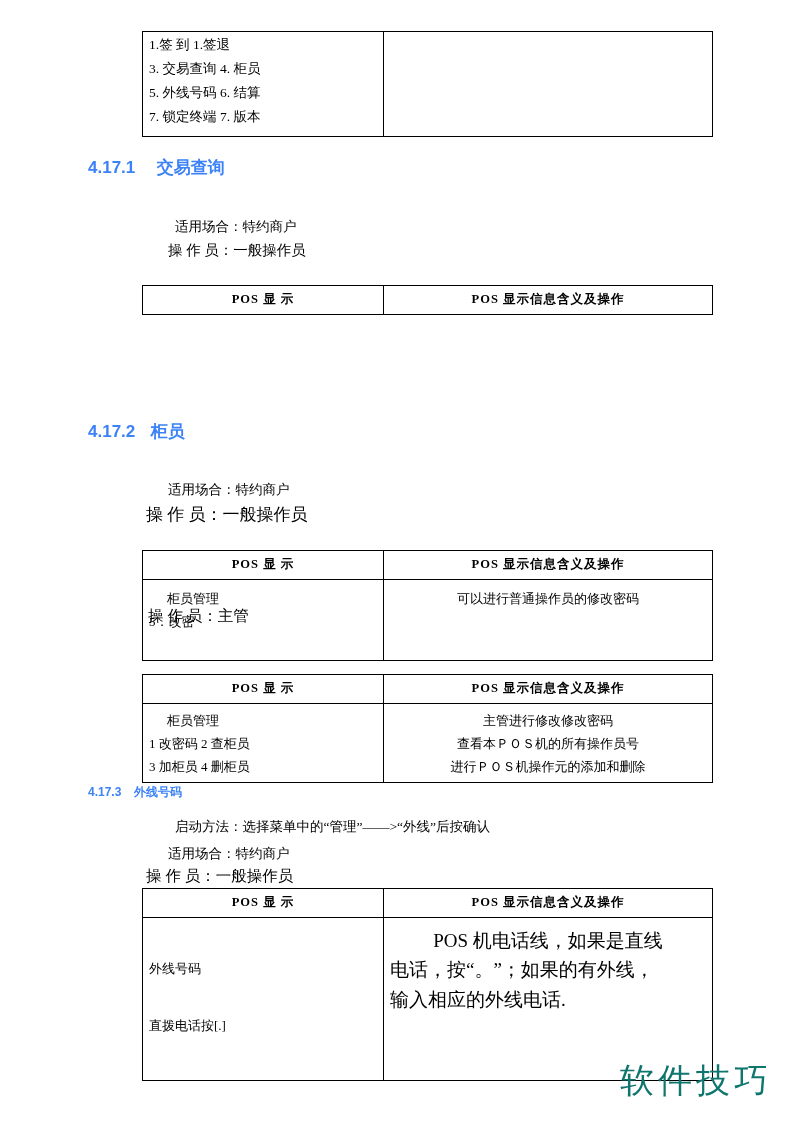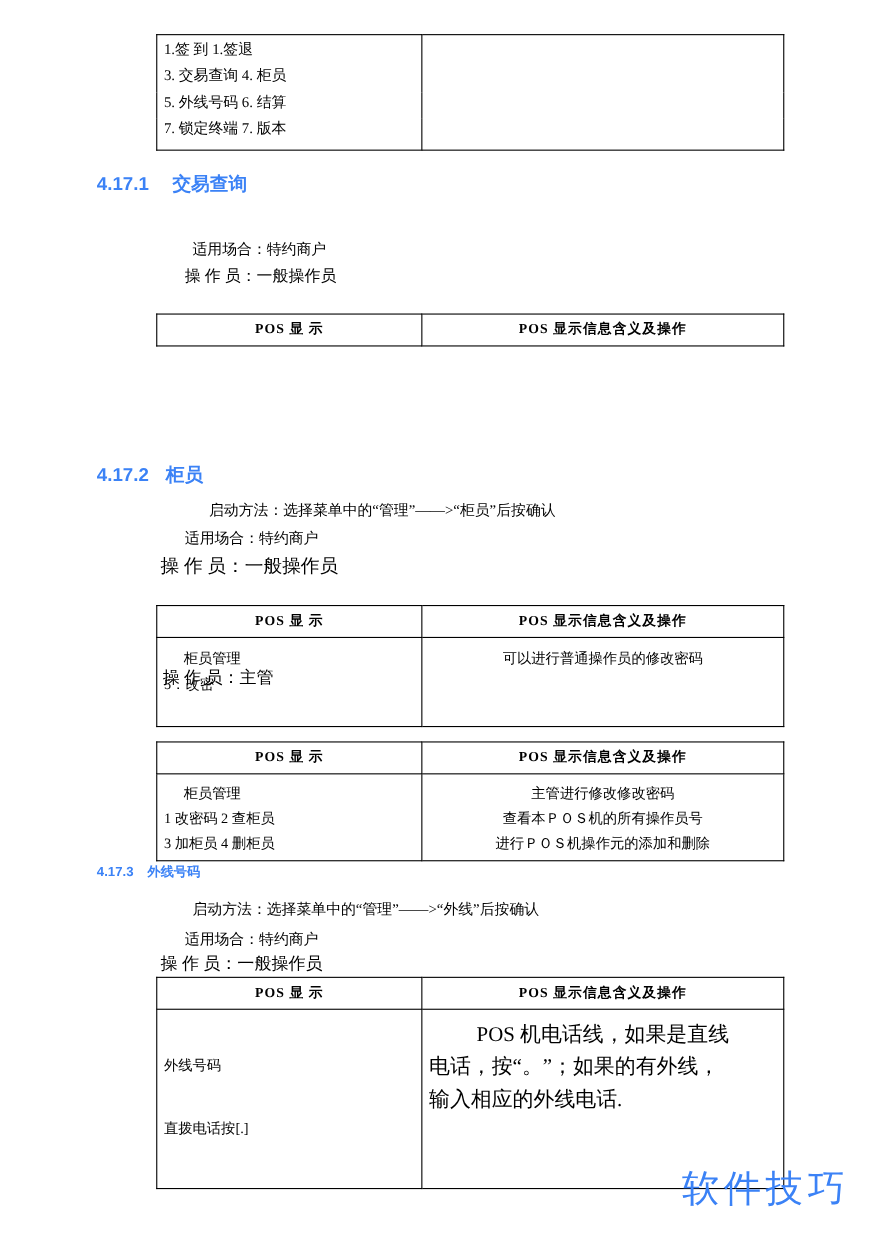--- a/index.html
+++ b/index.html
@@ -55,21 +55,21 @@
   .abs { position: absolute; }
 
   .cell-line { line-height: 1.75; }
 
   .watermark {
     position: absolute;
     right: 28px;
     bottom: 28px;
     font-family: "Liberation Sans", "DejaVu Sans", sans-serif;
     font-size: 34px;
-    color: #3b82f6;
+    color: #0f766e;
     letter-spacing: 4px;
     font-weight: 500;
     user-select: none;
   }
 </style>
 </head>
 <body>
 
 <div class="page">
 
@@ -118,21 +118,20 @@
     </tr>
   </tbody>
     </table>
 
   <div class="heading abs" style="left:88px; top:420px; font-size:17px;">
     <span>4.17.2</span>
     <span style="display:inline-block; width:6px;"></span>
     <span>柜员</span>
   </div>
 
-  <div class="para abs" style="left:190px; top:455px; font-size:13.5px;">启动方法：选择菜单中的“管理”——&gt;“柜员”后按确认</div>
   <div class="para abs" style="left:168px; top:481px; font-size:13.5px;">适用场合：特约商户</div>
   <div class="para abs" style="left:146px; top:503px; font-size:17px;">操 作 员：一般操作员</div>
 
   <table class="doc-table abs" style="left:142px; top:550px; width:548px; font-size:13px;">
     <tbody>
         <tr>
       <td class="hdr" style="width:228px; height:18px; font-size:12.5px;">POS 显  示</td>
       <td class="hdr" style="width:316px; font-size:12.5px;">POS 显示信息含义及操作</td>
     </tr>
     <tr>

